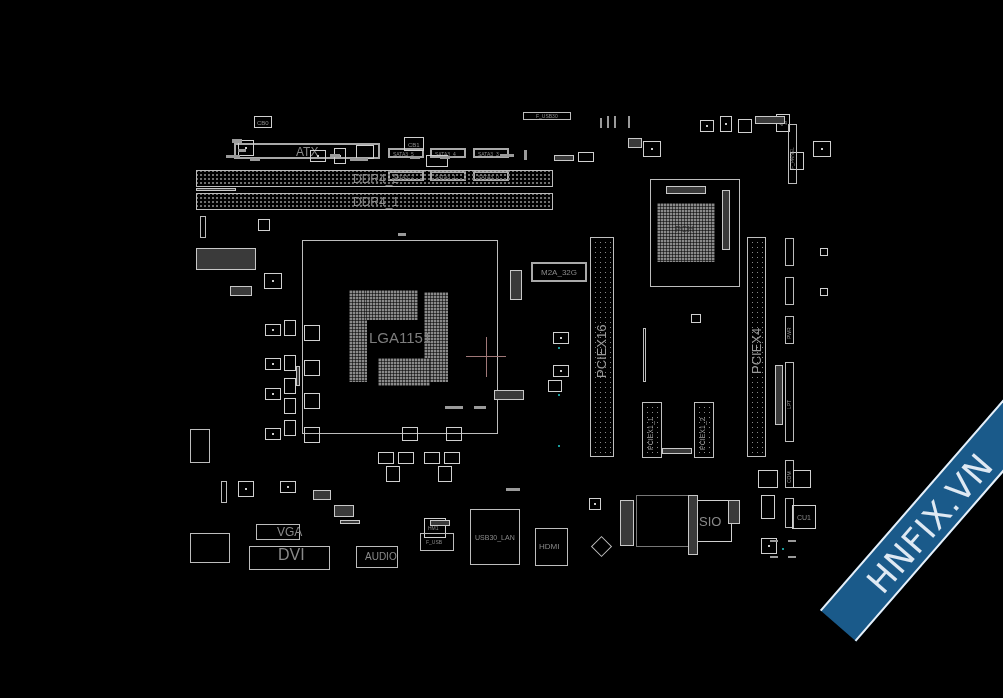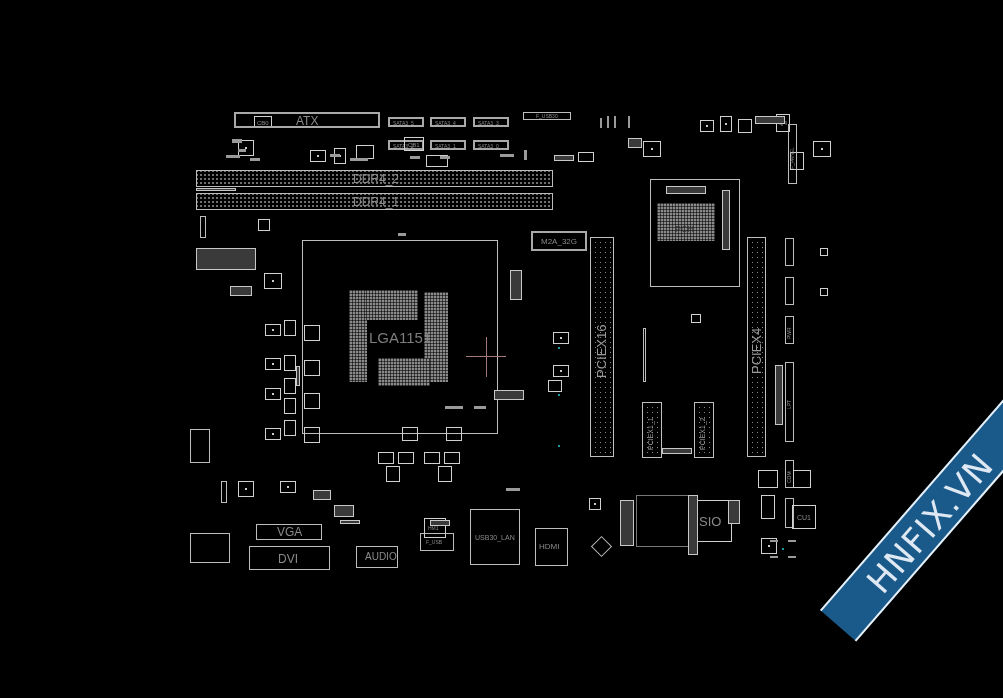--- a/index.html
+++ b/index.html
@@ -1,19 +1,19 @@
 <!DOCTYPE html>
 <html><head>
 <meta charset="utf-8">
 <style>
   html,body{margin:0;padding:0;background:#000;}
   body{width:1003px;height:698px;position:relative;overflow:hidden;font-family:"Liberation Sans",sans-serif;}
   .abs{position:absolute;box-sizing:border-box;}
   .ol{border:1px solid #bdbdbd;}
-  .ol2{border:2px solid #a9a9a9;}
+  .ol2{border:2px solid #a9a9a9;margin-top:31px;}
   .lbl{position:absolute;color:#8a8a8a;font-family:"Liberation Sans",sans-serif;white-space:nowrap;line-height:1;}
   .pad{position:absolute;background:#9a9a9a;}
   .padbox{position:absolute;border:1px solid #c8c8c8;background:#3a3a3a;box-sizing:border-box;}
   .chip{position:absolute;border:1px solid #d0d0d0;box-sizing:border-box;margin-left:48px;}
   .chip .dot{position:absolute;left:50%;top:50%;width:2px;height:2px;background:#ccc;margin:-1px 0 0 -1px;}
   .dimm{position:absolute;border:1px solid #bbb;box-sizing:border-box;
         background-image:radial-gradient(#777 0.7px,transparent 0.8px);background-size:4px 4px;background-position:10px 2px;}
   .bga{position:absolute;background-image:
         linear-gradient(90deg,rgba(0,0,0,0.55) 1px,transparent 1px),
         linear-gradient(rgba(0,0,0,0.55) 1px,transparent 1px);
@@ -117,21 +117,21 @@
     <div class="dot"></div>
   </div>
 <div class="chip" style="left:742px;top:152px;width:14px;height:18px;"></div>
 <div class="abs ol" style="left:788px;top:124px;width:9px;height:60px;">
   <span class="vlabel" style="font-size:5px;left:1px;top:44px;">F_PANEL</span>
 </div>
 <div class="padbox" style="left:628px;top:138px;width:14px;height:10px;"></div>
 <div class="padbox" style="left:755px;top:116px;width:30px;height:8px;"></div>
 
 <div class="abs ol" style="left:650px;top:179px;width:90px;height:108px;"></div>
-<div class="bga" style="left:657px;top:203px;width:58px;height:38px;">
+<div class="bga" style="left:657px;top:203px;width:58px;height:59px;">
   <span class="lbl" style="font-size:9px;left:18px;top:22px;color:#333;">PCH</span>
 </div>
 <div class="padbox" style="left:666px;top:186px;width:40px;height:8px;"></div>
 <div class="padbox" style="left:722px;top:190px;width:8px;height:60px;"></div>
 
 <div class="abs ol" style="left:302px;top:240px;width:196px;height:194px;"></div>
 <div class="bga" style="left:349px;top:290px;width:18px;height:92px;"></div>
 <div class="bga" style="left:366px;top:290px;width:52px;height:30px;"></div>
 <div class="bga" style="left:424px;top:292px;width:24px;height:90px;"></div>
 <div class="bga" style="left:378px;top:358px;width:52px;height:28px;"></div>
@@ -233,25 +233,25 @@
 <div class="padbox" style="left:775px;top:365px;width:8px;height:60px;"></div>
 
 <div class="chip" style="left:190px;top:481px;width:16px;height:16px;">
     <div class="dot"></div>
   </div>
 <div class="chip" style="left:232px;top:481px;width:16px;height:12px;">
     <div class="dot"></div>
   </div>
 <div class="abs ol" style="left:221px;top:481px;width:6px;height:22px;"></div>
 <div class="abs ol" style="left:190px;top:533px;width:40px;height:30px;"></div>
-<div class="abs ol" style="left:256px;top:524px;width:66px;height:16px;">
+<div class="abs ol" style="left:256px;top:524px;width:44px;height:16px;">
   <span class="lbl" style="font-size:12px;left:20px;top:1px;">VGA</span>
 </div>
 <div class="abs ol" style="left:249px;top:546px;width:81px;height:24px;">
-  <span class="lbl" style="font-size:12px;left:28px;top:6px;">DVI</span>
+  <span class="lbl" style="font-size:16px;left:28px;top:0;">DVI</span>
 </div>
 <div class="chip" style="left:376px;top:518px;width:22px;height:20px;">
   <span class="lbl" style="font-size:5px;left:3px;top:7px;">HM1</span>
 </div>
 <div class="abs ol" style="left:356px;top:546px;width:42px;height:22px;">
   <span class="lbl" style="font-size:10px;left:8px;top:5px;">AUDIO</span>
 </div>
 <div class="abs ol" style="left:420px;top:533px;width:34px;height:18px;">
   <span class="lbl" style="font-size:5px;left:5px;top:6px;">F_USB</span>
 </div>

